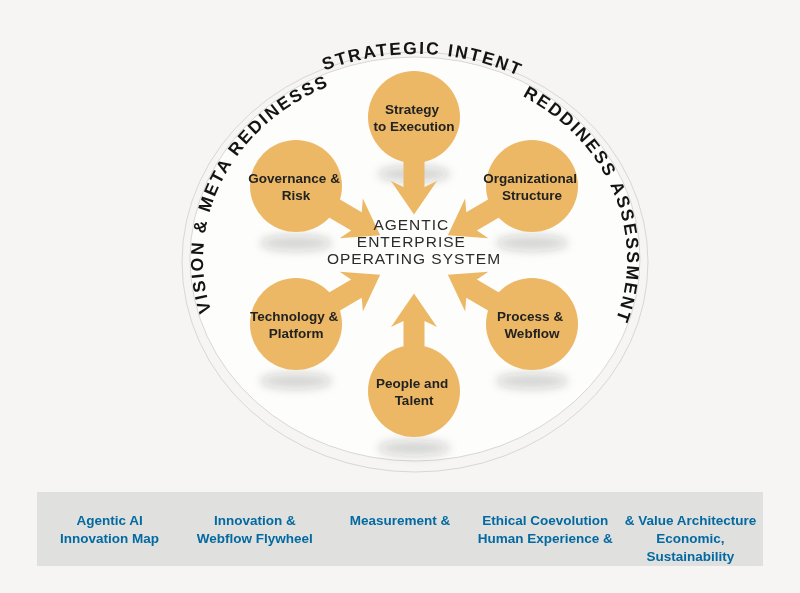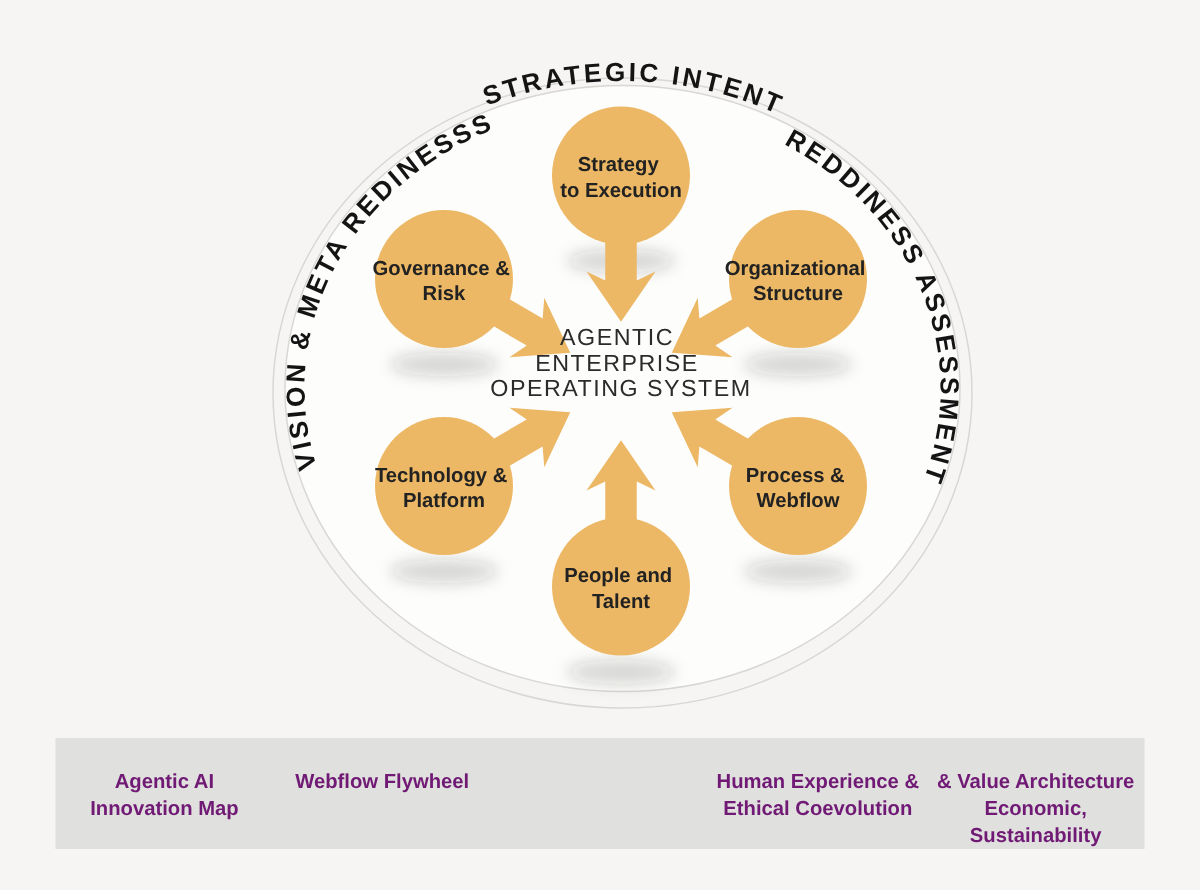--- a/index.html
+++ b/index.html
@@ -66,21 +66,21 @@
     align-items: flex-start;
     justify-content: space-between;
   }
   .footer-item {
     flex: 1 1 0;
     padding-top: 20px;
     text-align: center;
     font-size: 13.5px;
     font-weight: 600;
     line-height: 18px;
-    color: #701a75;
+    color: #0369a1;
   }
   .footer-item span {
     display: block;
   }
 </style>
 </head>
 <body>
 
 <div class="stage">
 
@@ -175,27 +175,29 @@
       <tspan x="414" y="264">OPERATING SYSTEM</tspan>
     </text>
   </svg>
 
   <div class="footer-bar">
     <div class="footer-item">
       <span>Agentic AI</span>
       <span>Innovation Map</span>
     </div>
     <div class="footer-item">
+      <span>Innovation &amp;</span>
       <span>Webflow Flywheel</span>
     </div>
     <div class="footer-item">
-    </div>
-    <div class="footer-item">
+      <span>Measurement &amp;</span>
+    </div>
+    <div class="footer-item">
+      <span>Ethical Coevolution</span>
       <span>Human Experience &amp;</span>
-      <span>Ethical Coevolution</span>
     </div>
     <div class="footer-item">
       <span>&amp; Value Architecture</span>
       <span>Economic, Sustainability</span>
     </div>
   </div>
 
 </div>
 
 </body></html>

